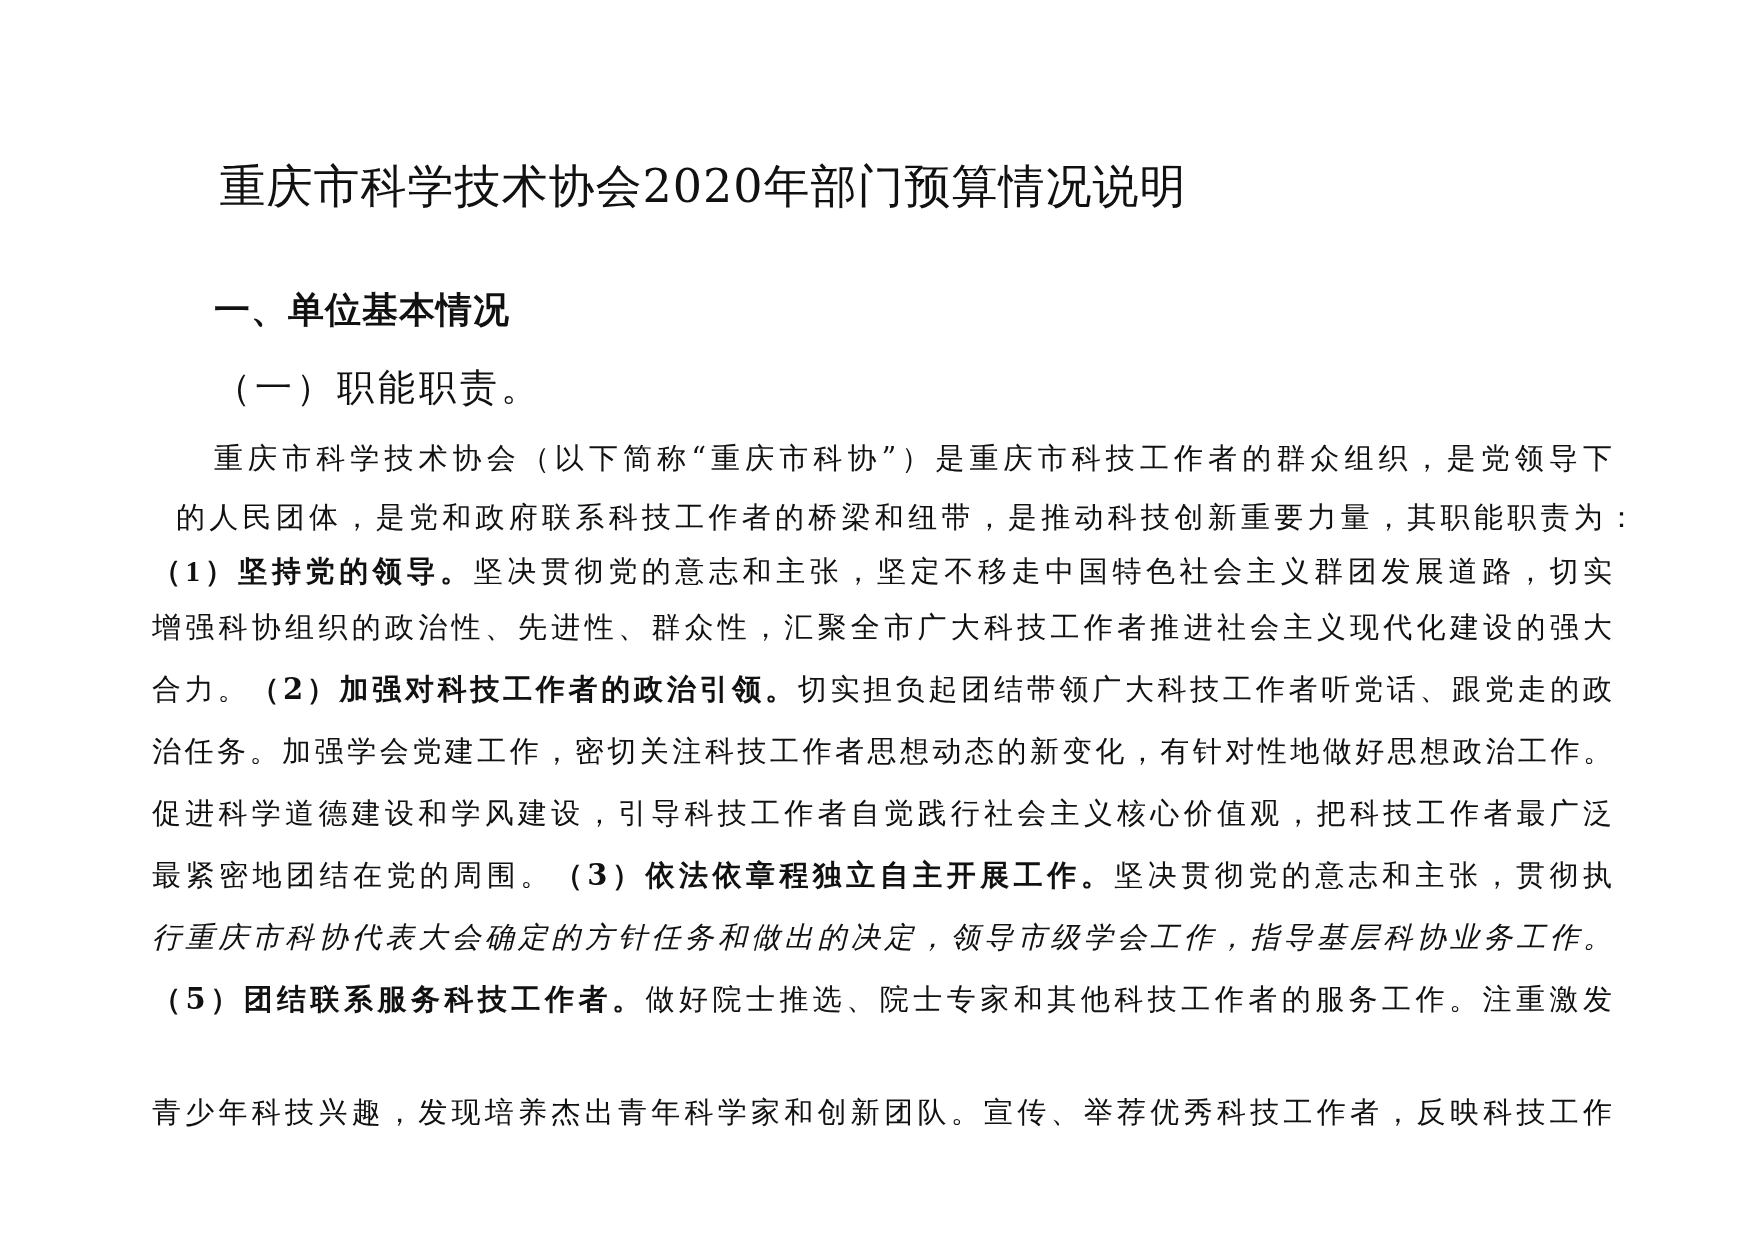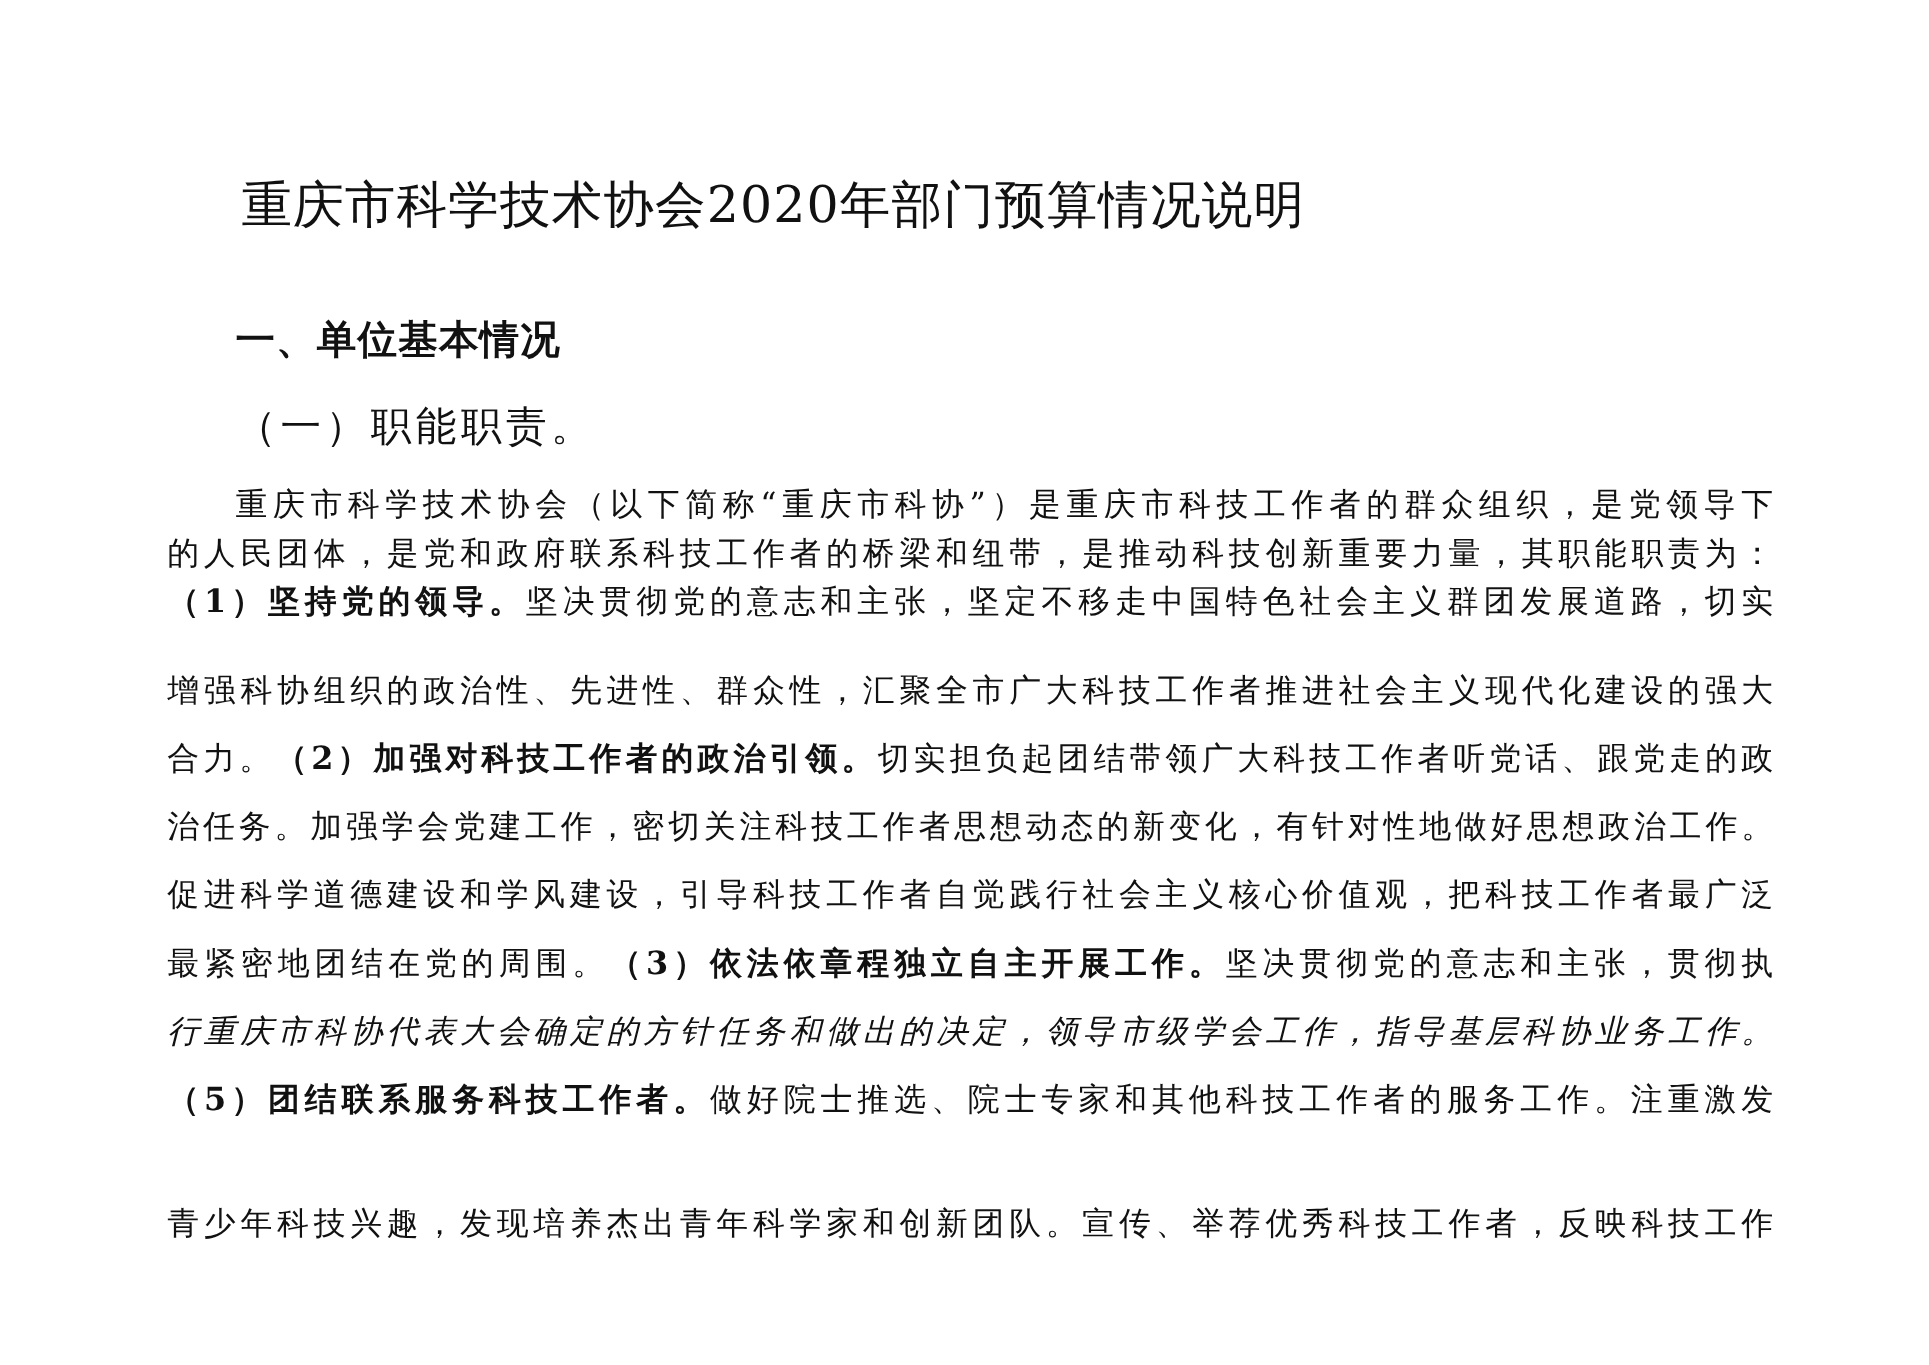--- a/index.html
+++ b/index.html
@@ -18,22 +18,22 @@
 </style>
 </head>
 <body>
 
 <div class="title">重庆市科学技术协会2020年部门预算情况说明</div>
 <div class="h1">一、单位基本情况</div>
 <div class="h2">（一）职能职责。</div>
 
 <div id="body-lines">
   <div class="line indent" style="top: 438px; letter-spacing: 0px;"><span>重庆市科学技术协会（以下简称“重庆市科协”）是重庆市科技工作者的群众组织，是党领导下</span></div>
-  <div class="line" style="top: 483px; letter-spacing: 0px;"><span>的人民团体，是党和政府联系科技工作者的桥梁和纽带，是推动科技创新重要力量，其职能职责为：</span></div>
-  <div class="line" style="top: 526px; letter-spacing: 0px;"><span class="b">（1）坚持党的领导。</span><span>坚决贯彻党的意志和主张，坚定不移走中国特色社会主义群团发展道路，切实</span></div>
+  <div class="line" style="top: 497px; letter-spacing: 0px; margin-left: 24px;"><span>的人民团体，是党和政府联系科技工作者的桥梁和纽带，是推动科技创新重要力量，其职能职责为：</span></div>
+  <div class="line" style="top: 551px; letter-spacing: 0px; font-family: Liberation Serif, serif;"><span class="b">（1）坚持党的领导。</span><span>坚决贯彻党的意志和主张，坚定不移走中国特色社会主义群团发展道路，切实</span></div>
   <div class="line" style="top: 607px; letter-spacing: 0px;"><span>增强科协组织的政治性、先进性、群众性，汇聚全市广大科技工作者推进社会主义现代化建设的强大</span></div>
   <div class="line" style="top: 669px; letter-spacing: 0px;"><span>合力。</span><span class="b">（2）加强对科技工作者的政治引领。</span><span>切实担负起团结带领广大科技工作者听党话、跟党走的政</span></div>
   <div class="line" style="top: 731px; letter-spacing: 0px;"><span>治任务。加强学会党建工作，密切关注科技工作者思想动态的新变化，有针对性地做好思想政治工作。</span></div>
   <div class="line" style="top: 793px; letter-spacing: 0px;"><span>促进科学道德建设和学风建设，引导科技工作者自觉践行社会主义核心价值观，把科技工作者最广泛</span></div>
   <div class="line" style="top: 855px; letter-spacing: 0px;"><span>最紧密地团结在党的周围。</span><span class="b">（3）依法依章程独立自主开展工作。</span><span>坚决贯彻党的意志和主张，贯彻执</span></div>
   <div class="line" style="top: 917px; letter-spacing: 0px; font-style: italic;"><span>行重庆市科协代表大会确定的方针任务和做出的决定，领导市级学会工作，指导基层科协业务工作。</span></div>
   <div class="line" style="top: 979px; letter-spacing: 0px;"><span class="b">（5）团结联系服务科技工作者。</span><span>做好院士推选、院士专家和其他科技工作者的服务工作。注重激发</span></div>
   <div class="line" style="top: 1092px; letter-spacing: 0px;"><span>青少年科技兴趣，发现培养杰出青年科学家和创新团队。宣传、举荐优秀科技工作者，反映科技工作</span></div>
 </div>
 

